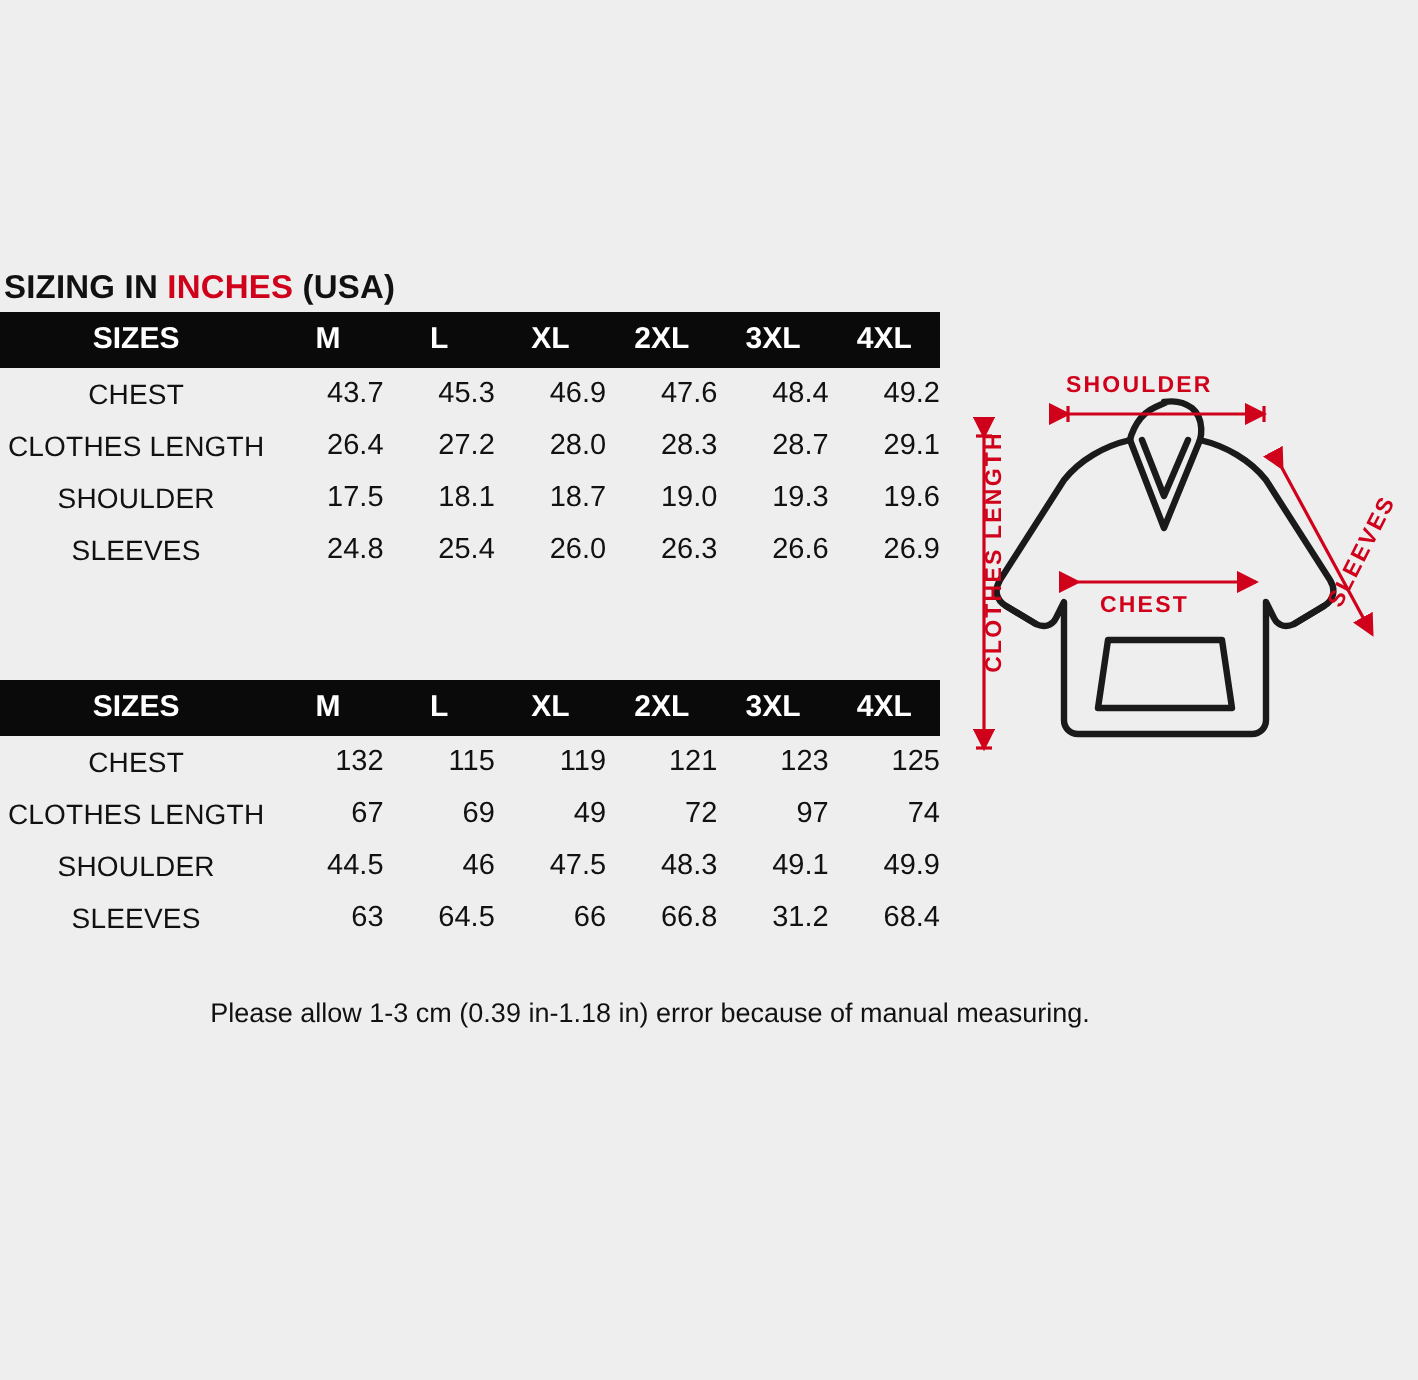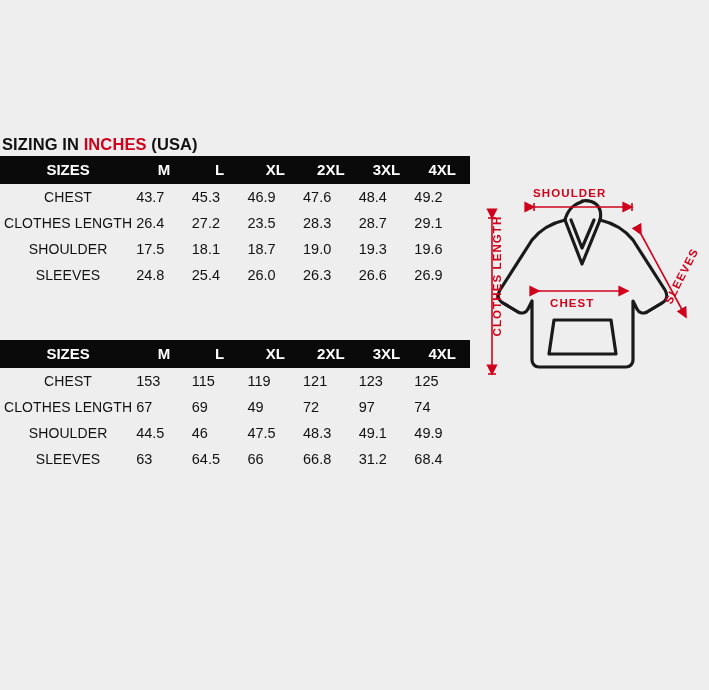--- a/index.html
+++ b/index.html
@@ -54,21 +54,21 @@
     font-weight: bold;
     padding: 5px 0 6px 0;
     text-align: center;
   }
   .size-table thead th.rowhead {
     text-align: center;
   }
   .size-table tbody td {
     font-size: 14.5px;
     padding: 5px 0 5px 0;
-    text-align: left;
+    text-align: right;
     color: #111111;
     background: transparent;
   }
   .size-table tbody td.rowlabel {
     text-align: center;
     font-size: 14px;
     letter-spacing: 0.1px;
   }
   .size-table col.c-label { width: 136px; }
   .size-table col.c-val { width: 55.6px; }
@@ -150,21 +150,21 @@
         <td>45.3</td>
         <td>46.9</td>
         <td>47.6</td>
         <td>48.4</td>
         <td>49.2</td>
       </tr>
       <tr>
         <td class="rowlabel">CLOTHES LENGTH</td>
         <td>26.4</td>
         <td>27.2</td>
-        <td>23.5</td>
+        <td>28.0</td>
         <td>28.3</td>
         <td>28.7</td>
         <td>29.1</td>
       </tr>
       <tr>
         <td class="rowlabel">SHOULDER</td>
         <td>17.5</td>
         <td>18.1</td>
         <td>18.7</td>
         <td>19.0</td>
@@ -201,21 +201,21 @@
         <th>L</th>
         <th>XL</th>
         <th>2XL</th>
         <th>3XL</th>
         <th>4XL</th>
       </tr>
     </thead>
     <tbody>
       <tr>
         <td class="rowlabel">CHEST</td>
-        <td>153</td>
+        <td>132</td>
         <td>115</td>
         <td>119</td>
         <td>121</td>
         <td>123</td>
         <td>125</td>
       </tr>
       <tr>
         <td class="rowlabel">CLOTHES LENGTH</td>
         <td>67</td>
         <td>69</td>
@@ -238,20 +238,21 @@
         <td>63</td>
         <td>64.5</td>
         <td>66</td>
         <td>66.8</td>
         <td>31.2</td>
         <td>68.4</td>
       </tr>
     </tbody>
   </table>
 
+  <div id="footnote">Please allow 1-3 cm (0.39 in-1.18 in) error because of manual measuring.</div>
 
   <div id="diagram">
 
     <svg width="239" height="220" viewBox="0 0 239 220" style="position:absolute;left:0;top:0;">
 
       <g fill="none" stroke="#1a1a1a" stroke-width="3.2" stroke-linejoin="round" stroke-linecap="round">
 
         <path d="M95 42
                  C 82 45, 70 52, 62 62
                  L 30 112

